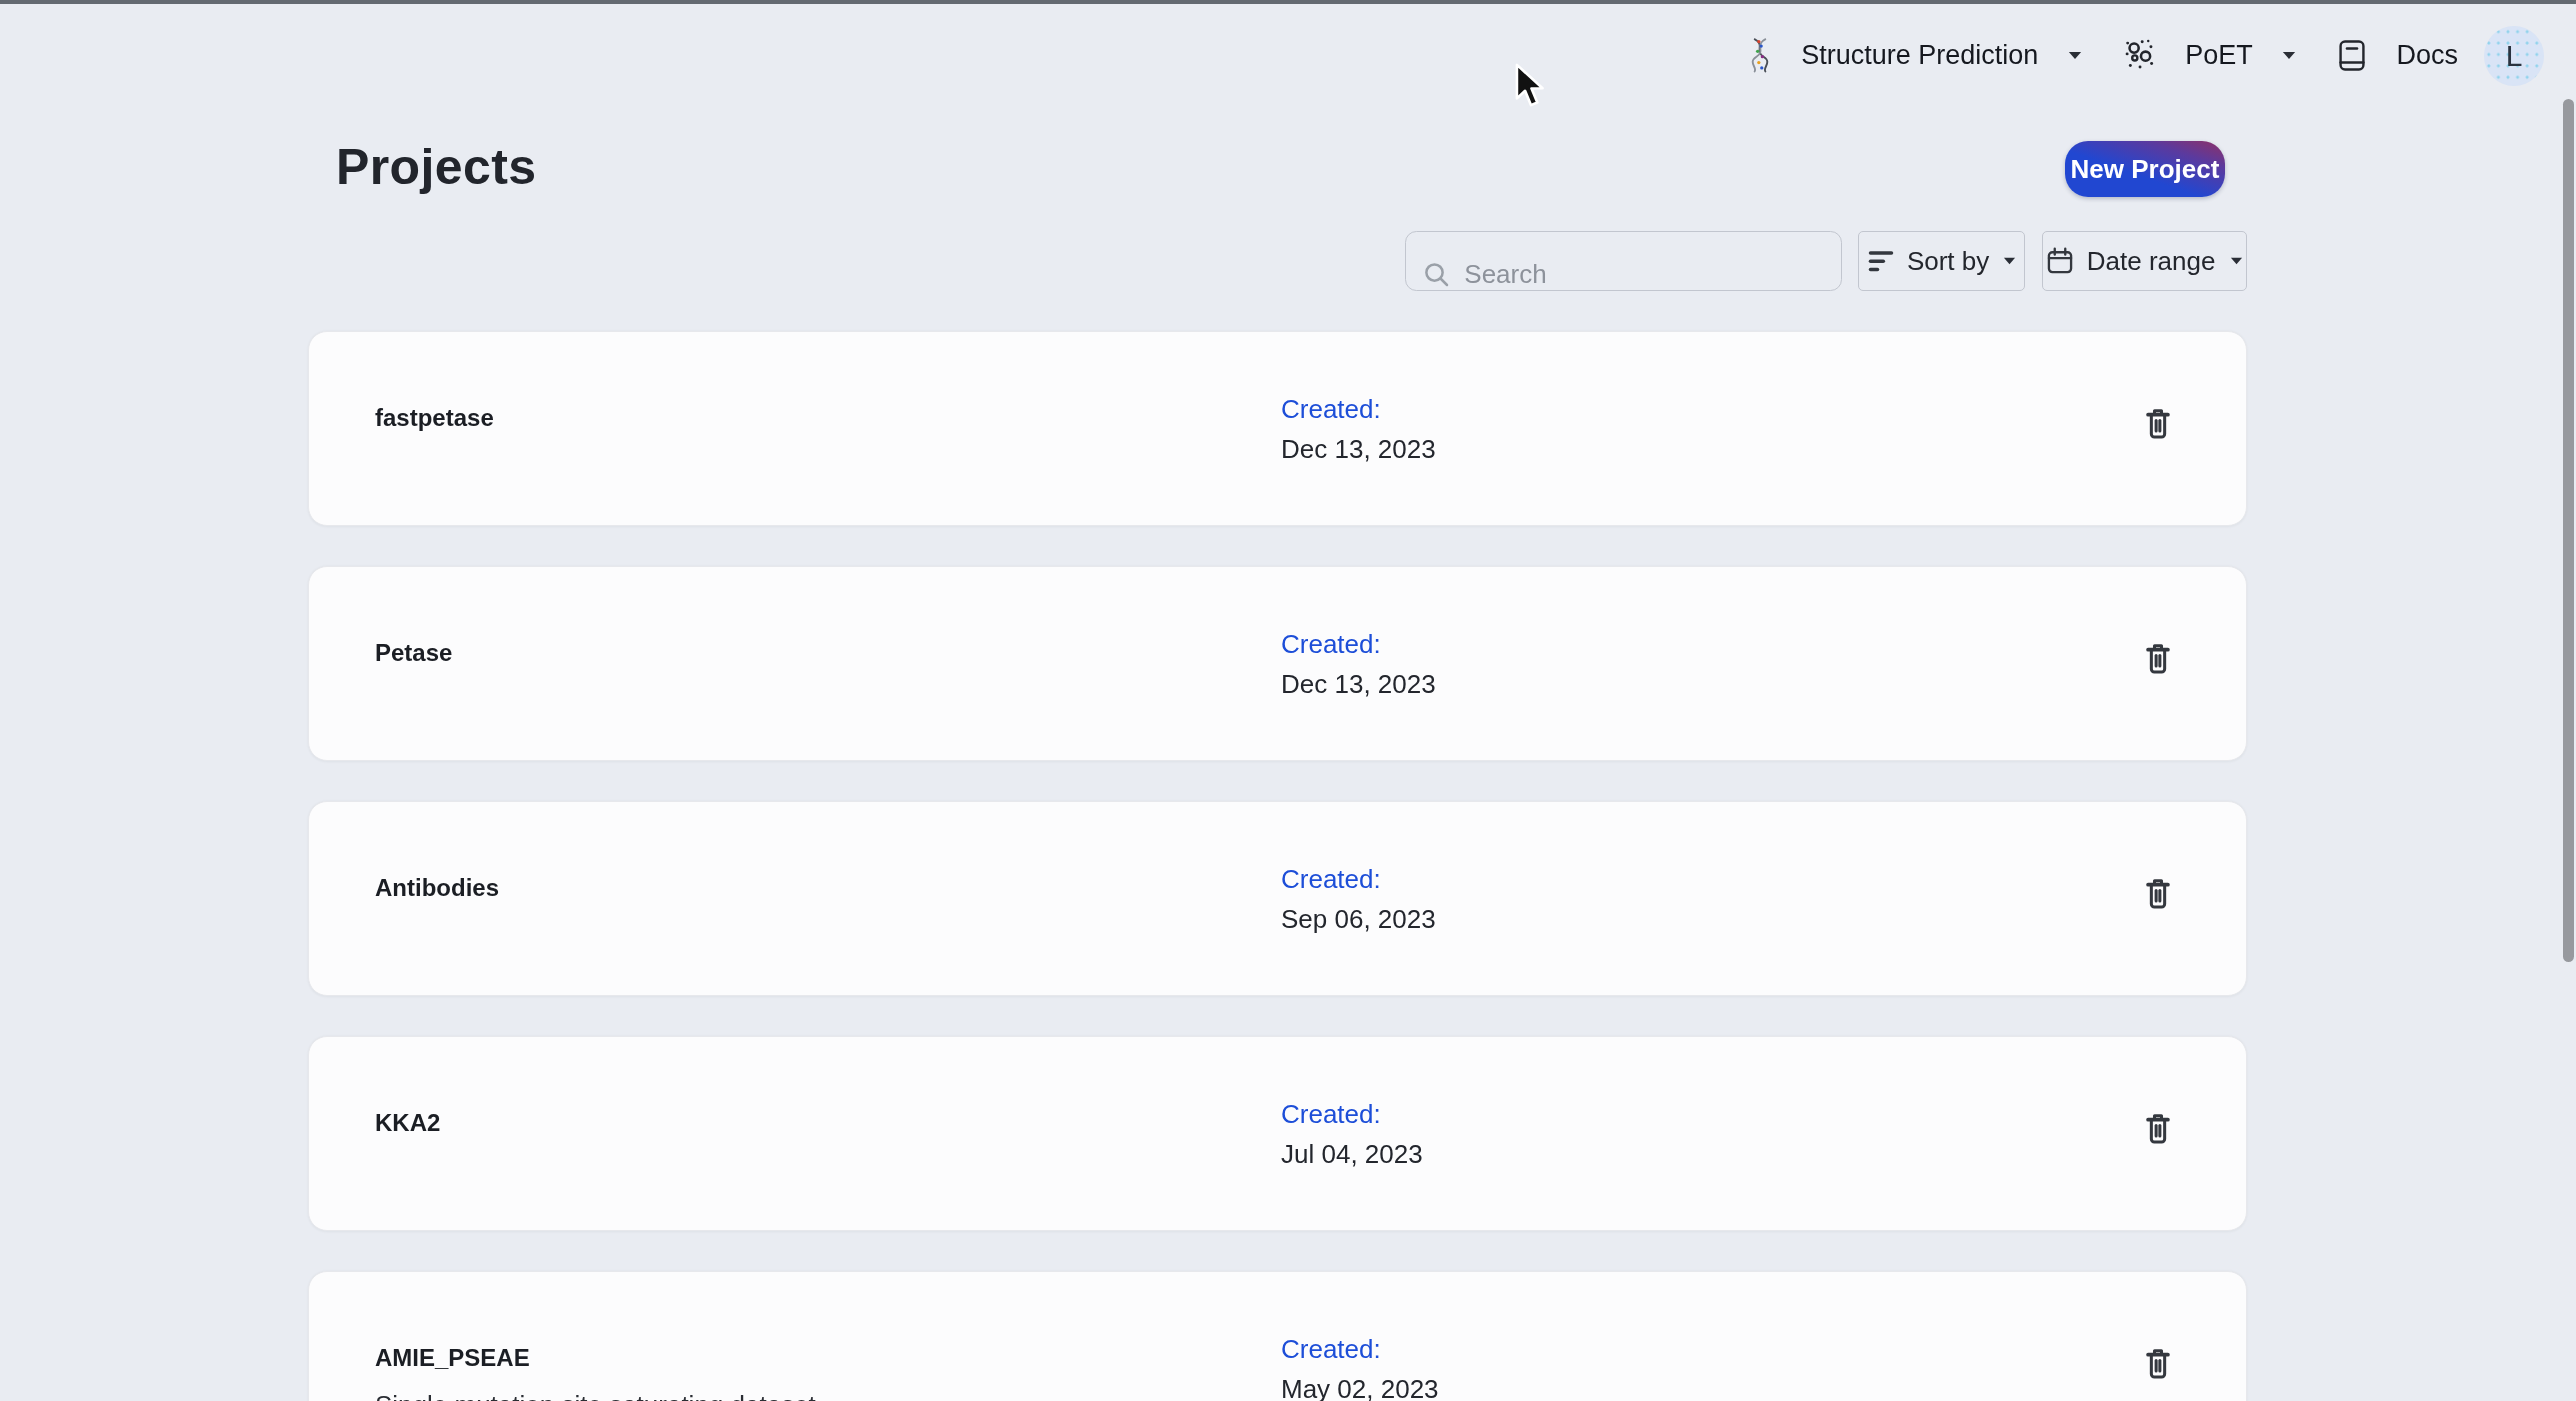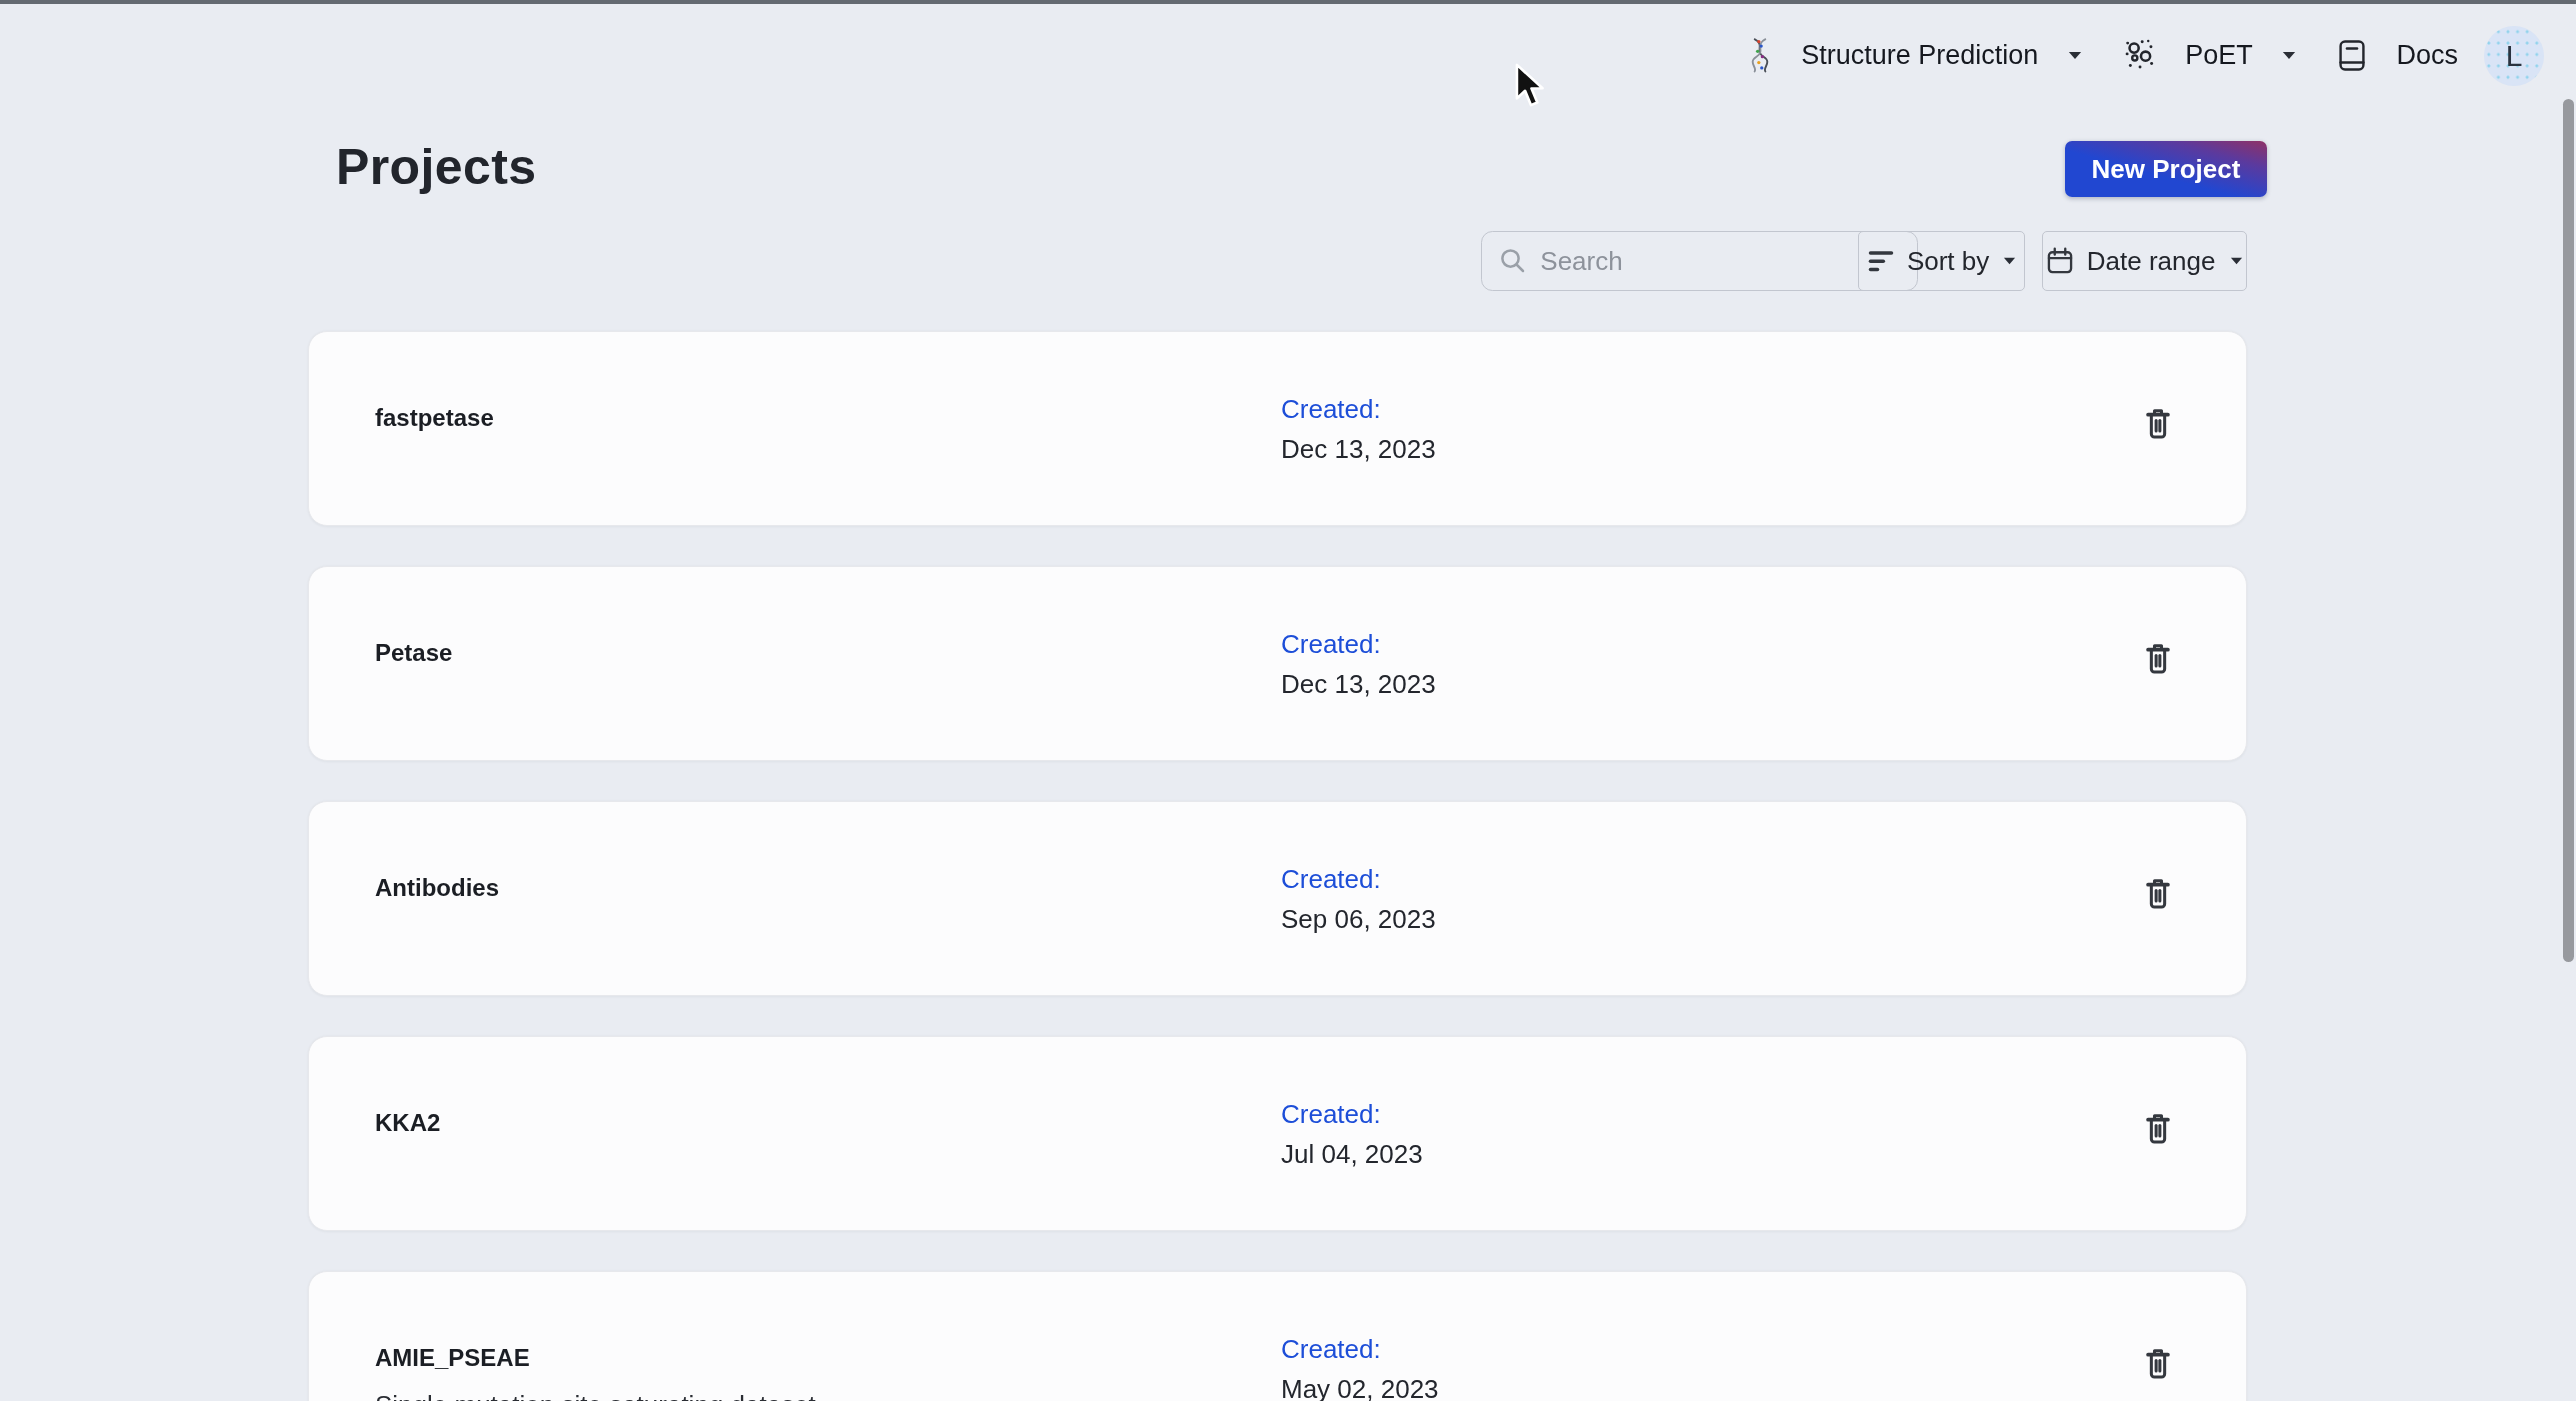--- a/index.html
+++ b/index.html
@@ -45,31 +45,31 @@
     display:flex; align-items:center; justify-content:center;
     font-size:30px; color:#2a333f; font-weight:500;
     border:none; cursor:pointer;
   }
   
   .page-title {
     position:absolute; left:308px; top:138px;
     font-size:50px; font-weight:700; color:#22252c; letter-spacing:0.4px;margin-left:28px;
   }
   .new-project-btn {
-    position:absolute; left:2065px; top:141px; width:202px; height:56px;
-    border:none; border-radius:7px; cursor:pointer;
+    position:absolute; left:2065px; top:141px; width:160px; height:56px;
+    border:none; border-radius:23px; cursor:pointer;
     background:linear-gradient(to top right, #2147d1 42%, #5b3a9e 76%, #8f3166 100%);
     color:#ffffff; font-size:26px; font-weight:700; font-family:inherit;
     box-shadow:0 1.8px 4.4px rgba(20,30,70,.25);
   }
   
   .search-box {
-    position:absolute; left:1481px; top:231px; width:437px; height:60px;
+    position:absolute; left:1405px; top:231px; width:437px; height:60px;
     border:1.8px solid #c2c6cf; border-radius:11.4px;
-    display:flex; align-items:center; padding:0 16px; gap:12.3px;
+    display:flex; align-items:flex-end; padding:0 16px; gap:12.3px;
     background:transparent;
   }
   .search-box input {
     flex:1; border:none; outline:none; background:transparent;
     font-size:26px; color:#2a2e36; font-family:inherit;
   }
   .search-box input::placeholder { color:#8d929b; }
   .tool-btn {
     position:absolute; top:231px; height:60px;
     border:1.8px solid #c2c6cf; border-radius:5px;

